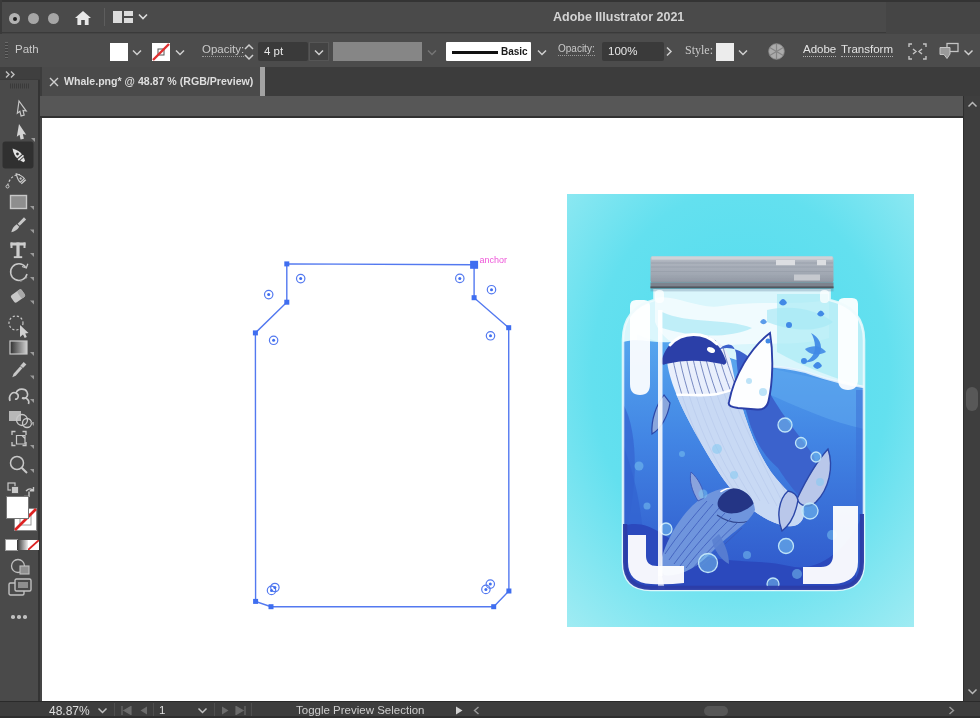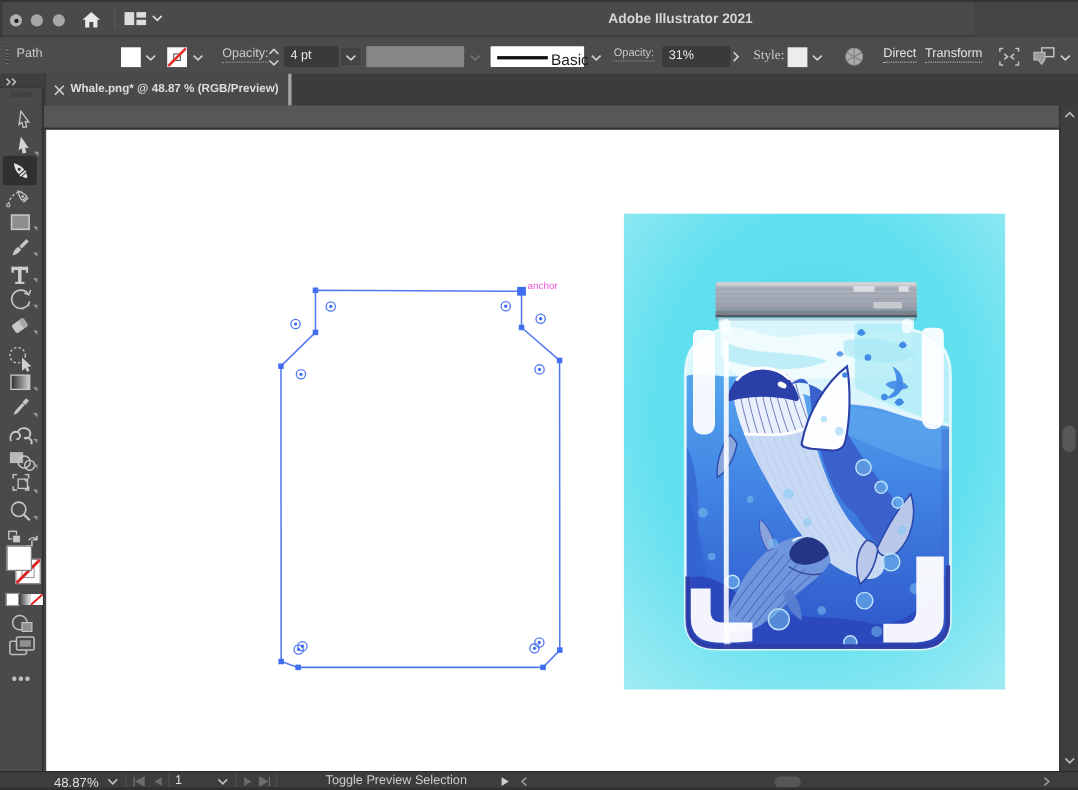--- a/index.html
+++ b/index.html
@@ -58,59 +58,59 @@
   <div class="abs" style="left:309px;top:8px;width:20px;height:19px;background:#434343;border:1px solid #565656;"></div>
     <svg class="abs" style="left:313px;top:15px;" width="12" height="7" viewBox="0 0 12 7">
       <path d="M2 1.5 L6 5.5 L10 1.5" fill="none" stroke="#cfcfcf" stroke-width="1.5"></path>
     </svg>
   <div class="abs" style="left:333px;top:8px;width:89px;height:19px;background:#868686;"></div>
   <svg class="abs" style="left:426px;top:15px;" width="12" height="7" viewBox="0 0 12 7">
       <path d="M2 1.5 L6 5.5 L10 1.5" fill="none" stroke="#757575" stroke-width="1.5"></path>
     </svg>
   <div class="abs" style="left:446px;top:8px;width:85px;height:19px;background:#ffffff;border-radius:1px;"></div>
   <div class="abs" style="left:452px;top:16.5px;width:46px;height:3px;background:#111111;"></div>
-  <div class="abs" style="left:501px;top:11.5px;font-size:14px;font-weight:normal;color:#1a1a1a;">Basic</div>
+  <div class="abs" style="left:501px;top:11.5px;font-size:10px;font-weight:bold;color:#1a1a1a;">Basic</div>
   <svg class="abs" style="left:536px;top:15px;" width="12" height="7" viewBox="0 0 12 7">
       <path d="M2 1.5 L6 5.5 L10 1.5" fill="none" stroke="#cfcfcf" stroke-width="1.5"></path>
     </svg>
   <div class="abs" style="left:558px;top:9px;font-size:10px;color:#c9c9c9;border-bottom:1px dotted #9a9a9a;padding-bottom:1px;">Opacity:</div>
   <div class="abs" style="left:602px;top:8px;width:62px;height:19px;background:#3a3a3a;border-radius:2px;"></div>
-  <div class="abs" style="left:608px;top:11px;font-size:11.5px;color:#e8e8e8;">31%</div>
+  <div class="abs" style="left:608px;top:11px;font-size:11.5px;color:#e8e8e8;">100%</div>
   <svg class="abs" style="left:665px;top:12px;" width="8" height="11" viewBox="0 0 8 11">
       <path d="M2 1.5 L6 5.5 L2 9.5" fill="none" stroke="#cfcfcf" stroke-width="1.5"></path>
     </svg>
   <div class="abs" style="left:685px;top:9px;font-size:12px;color:#c9c9c9;font-family:Liberation Serif, serif;">Style:</div>
   <div class="abs" style="left:716px;top:9px;width:18px;height:18px;background:#ececec;"></div>
   <svg class="abs" style="left:737px;top:15px;" width="12" height="7" viewBox="0 0 12 7">
       <path d="M2 1.5 L6 5.5 L10 1.5" fill="none" stroke="#cfcfcf" stroke-width="1.5"></path>
     </svg>
   <svg class="abs" style="left:768px;top:9px;" width="17" height="17" viewBox="0 0 17 17">
     <circle cx="8.5" cy="8.5" r="7.8" fill="#ababab"></circle>
     <path d="M8.5 0.7 L8.5 16.3 M1.7 4.6 L15.3 12.4 M1.7 12.4 L15.3 4.6" stroke="#858585" stroke-width="1.2" fill="none"></path>
     <circle cx="8.5" cy="8.5" r="7.8" fill="none" stroke="#8a8a8a" stroke-width="0.8"></circle>
   </svg>
-  <div class="abs" style="left:803px;top:9px;font-size:11.5px;color:#e4e4e4;border-bottom:1px dotted #b0b0b0;padding-bottom:1px;">Direct</div>
+  <div class="abs" style="left:803px;top:9px;font-size:11.5px;color:#e4e4e4;border-bottom:1px dotted #b0b0b0;padding-bottom:1px;">Adobe</div>
   <div class="abs" style="left:841px;top:9px;font-size:11.5px;color:#e4e4e4;border-bottom:1px dotted #b0b0b0;padding-bottom:1px;">Transform</div>
   <svg class="abs" style="left:908px;top:9px;" width="19" height="17" viewBox="0 0 19 17">
     <g stroke="#c4c4c4" stroke-width="1.4" fill="none">
       <path d="M1 4 L1 1 L4 1 M15 1 L18 1 L18 4 M18 13 L18 16 L15 16 M4 16 L1 16 L1 13"></path>
       <path d="M5 6 L8 8.5 L5 11 M14 6 L11 8.5 L14 11"></path>
     </g>
   </svg>
   <svg class="abs" style="left:938px;top:8px;" width="22" height="19" viewBox="0 0 22 19">
     <rect x="9" y="1.5" width="11" height="8" fill="none" stroke="#c4c4c4" stroke-width="1.3"></rect>
     <path d="M2 5.5 L12 5.5 L12 12 L9 16.5 L6 12.5 L2 12.5 Z" fill="#9a9a9a" stroke="#c4c4c4" stroke-width="1"></path>
   </svg>
   <svg class="abs" style="left:963px;top:15px;" width="11" height="7" viewBox="0 0 11 7">
       <path d="M1.5 1.5 L5.5 5.5 L9.5 1.5" fill="none" stroke="#cfcfcf" stroke-width="1.5"></path>
     </svg>
 </div>
 
 <div class="abs" id="tabbar" style="left:0;top:67px;width:980px;height:29px;background:#3c3c3c;">
-  <div class="abs" style="left:42px;top:0;width:223px;height:29px;background:#4a4a4a;border-right:3px solid #a3a3a3;">
+  <div class="abs" style="left:42px;top:0;width:223px;height:29px;background:#4a4a4a;border-right:5px solid #a3a3a3;">
     <svg class="abs" style="left:7px;top:10px;" width="10" height="10" viewBox="0 0 10 10">
         <path d="M1 1 L9 9 M9 1 L1 9" stroke="#cfcfcf" stroke-width="1.4"></path>
       </svg>
     <div class="abs" style="left:22px;top:8px;font-size:10.6px;font-weight:bold;color:#dedede;white-space:nowrap;">Whale.png* @ 48.87 % (RGB/Preview)</div>
   </div>
 </div>
 
 <div class="abs" style="left:40px;top:96px;width:923px;height:22px;background:#575757;border-bottom:2px solid #313131;"></div>
 
 <div class="abs" id="toolbar" style="left:0;top:67px;width:40px;height:634px;background:#4a4a4a;border-right:2px solid #343434;">

